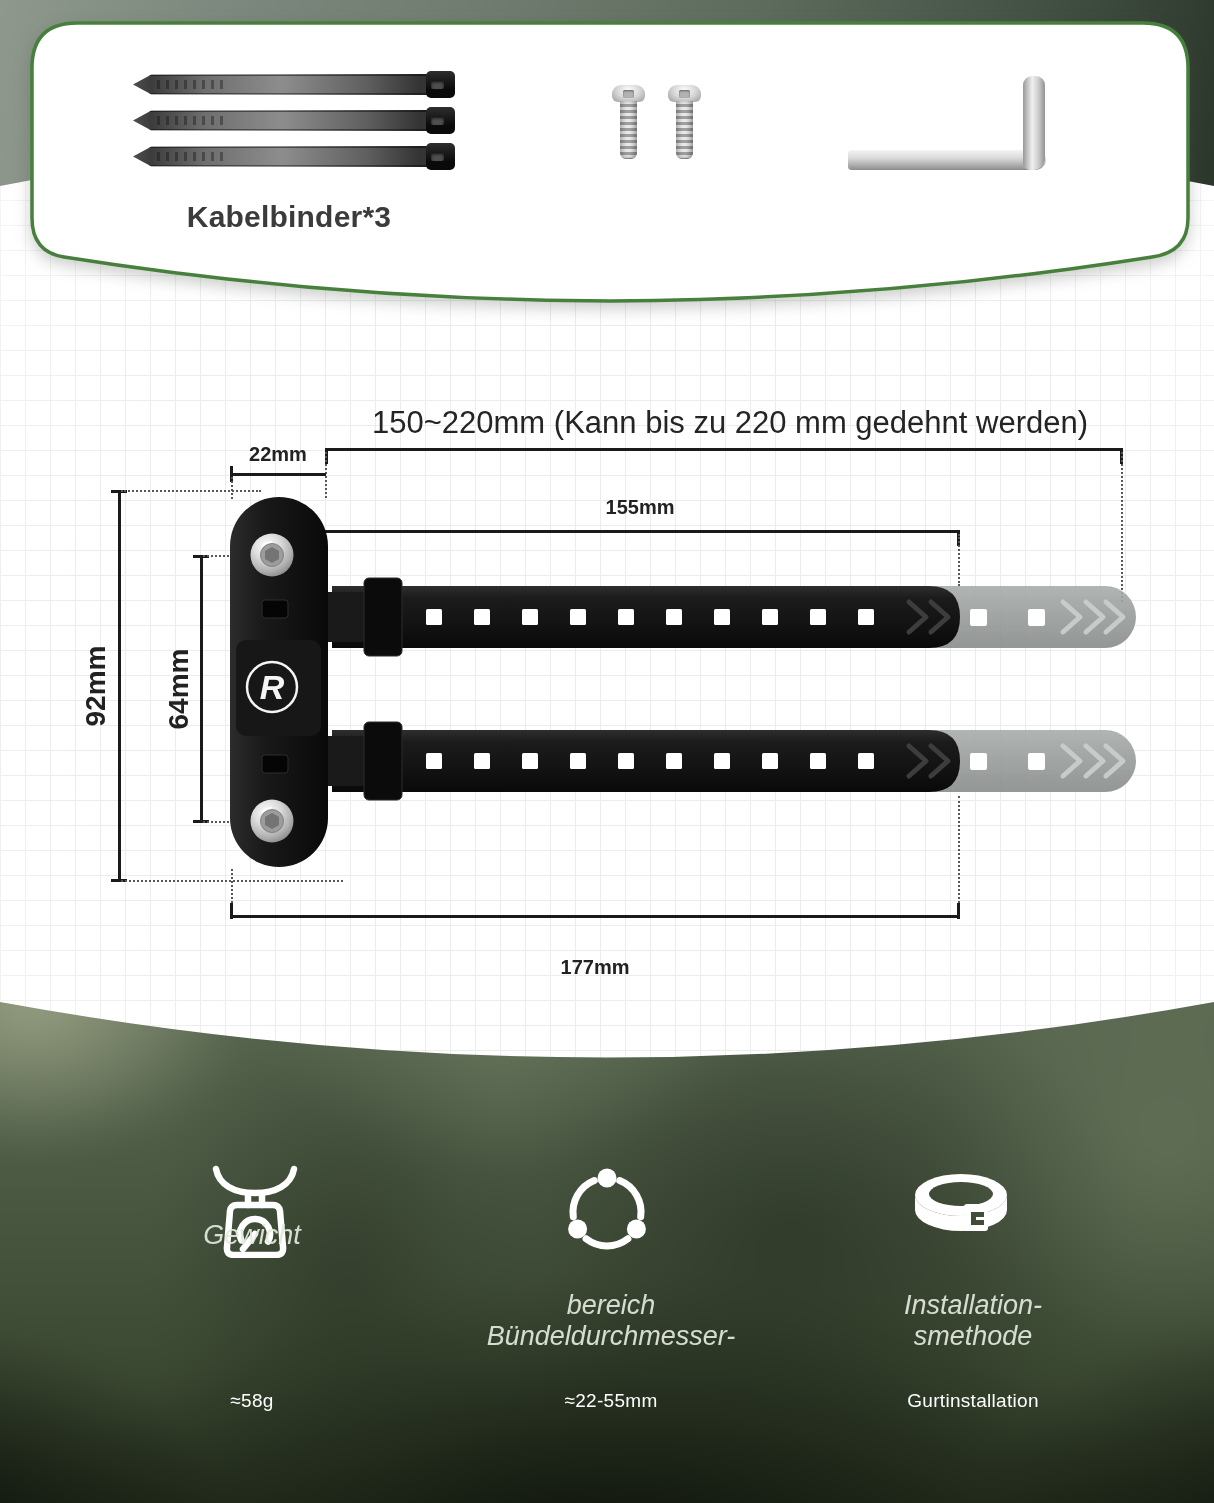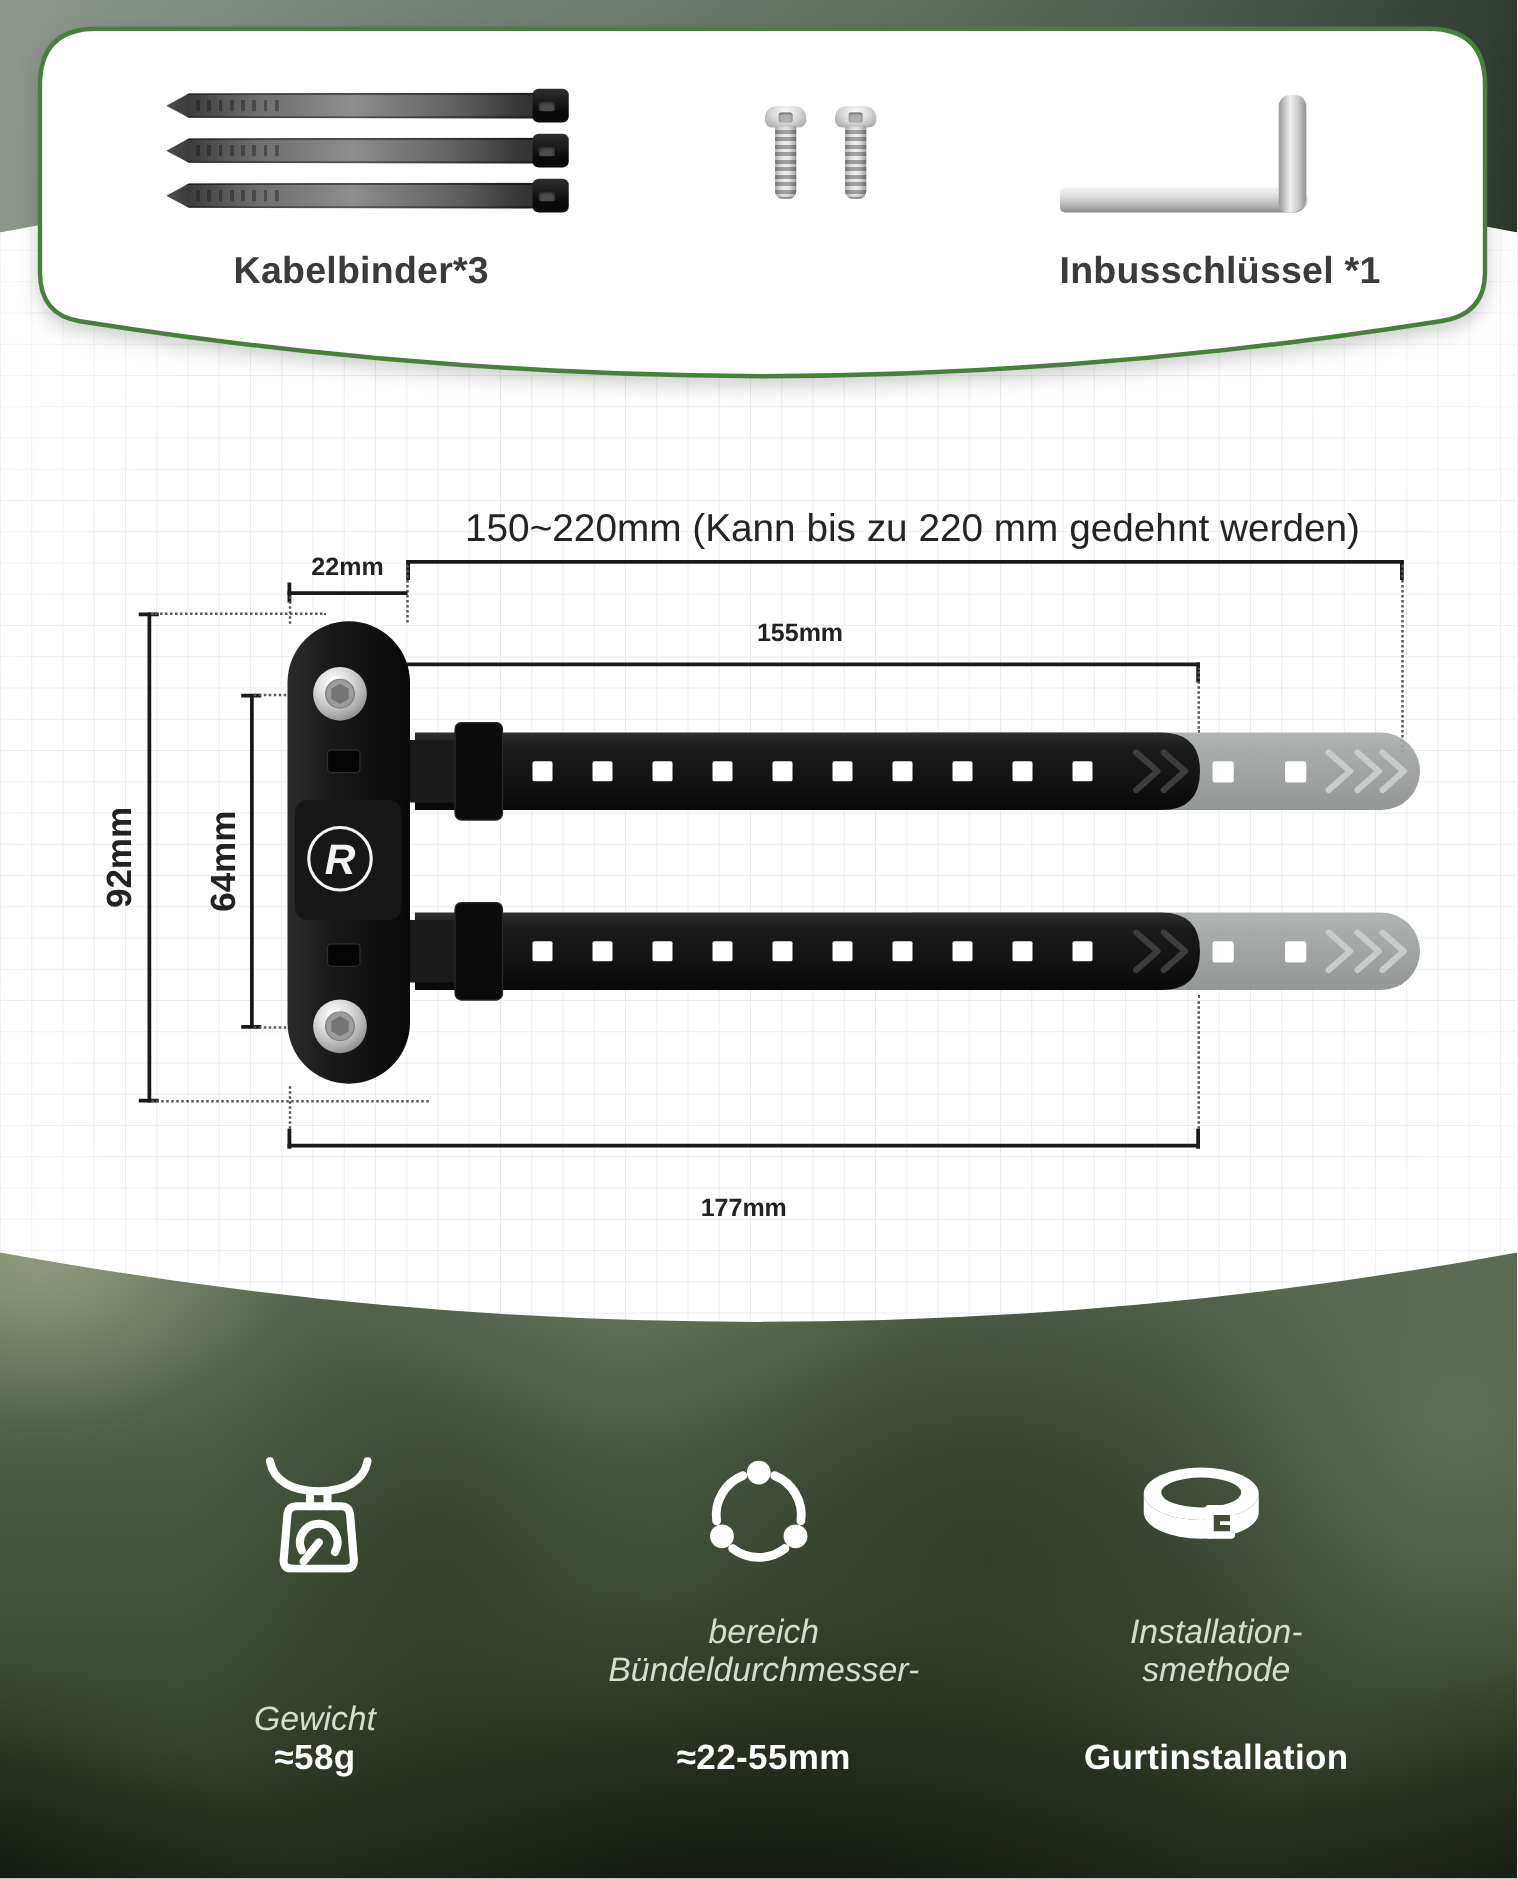--- a/index.html
+++ b/index.html
@@ -68,21 +68,21 @@
   .tickv{position:absolute;width:3px;height:16px;background:#1a1a1a;}
   .tickh{position:absolute;width:16px;height:3px;background:#1a1a1a;}
   .dotv{position:absolute;width:0;border-left:2px dotted #575757;}
   .doth{position:absolute;height:0;border-top:2px dotted #575757;}
   .product-svg{position:absolute;left:0;top:0;pointer-events:none;}
   
   .spec-icon{position:absolute;}
   .spec-label{position:absolute;transform:translateX(-50%);text-align:center;
       font-size:27px;font-style:italic;font-weight:400;color:rgba(226,232,222,.93);
       line-height:31px;white-space:nowrap;}
-  .spec-value{position:absolute;transform:translateX(-50%);font-size:28px;font-weight:700;
+  .spec-value{position:absolute;transform:translateX(-50%);font-size:19px;font-weight:400;
       color:#ffffff;white-space:nowrap;letter-spacing:.3px;}
 </style>
 </head>
 <body>
 
 <div class="canvas">
 
   <div class="grid-bg"></div>
   <div class="grid-vignette"></div>
   <div class="top-photo"></div>
@@ -120,21 +120,20 @@
         <div class="head"></div>
         <div class="shaft"></div>
       </div>
 
     <div class="allen">
         <div class="h"></div>
         <div class="v"></div>
       </div>
 
     <div class="part-label" style="left:289px">Kabelbinder*3</div>
-    <div class="part-label" style="left:976px">Inbusschlüssel *1</div>
   </div>
 
   <div>
     <div class="dim-title" style="left:730px;top:405px">150~220mm (Kann bis zu 220 mm gedehnt werden)</div>
 
     <div class="dline" style="left:325px;top:448px;width:798px;height:3px"></div>
     <div class="tickv" style="left:325px;top:448px"></div>
     <div class="tickv" style="left:1120px;top:448px"></div>
     <div class="dotv" style="left:1121px;top:452px;height:150px"></div>
     <div class="dotv" style="left:325px;top:452px;height:46px"></div>
@@ -308,21 +307,21 @@
           <ellipse cx="50" cy="25" rx="46" ry="21" fill="#fff"></ellipse>
           <path d="M4,25 V40 A46,21 0 0 0 96,40 V25 A46,21 0 0 1 4,25 Z" fill="#fff"></path>
           <ellipse cx="50" cy="24" rx="32" ry="12" fill="#000"></ellipse>
           <rect x="53" y="34" width="24" height="27" rx="3" fill="#fff"></rect>
           <path d="M60,42 h13 v5 h-8 v3 h8 v5 h-13 Z" fill="#000"></path>
         </mask>
       </defs>
       <rect x="0" y="0" width="100" height="80" fill="#ffffff" mask="url(#bandMask)"></rect>
     </svg>
 
-    <div class="spec-label" style="left:252px;top:1360px">
+    <div class="spec-label" style="left:252px;top:1220px">
       <div>Gewicht</div>
       <div></div>
     </div>
     <div class="spec-label" style="left:611px;top:1290px">
       <div>bereich</div>
       <div>Bündeldurchmesser-</div>
     </div>
     <div class="spec-label" style="left:973px;top:1290px">
       <div>Installation-</div>
       <div>smethode</div>

